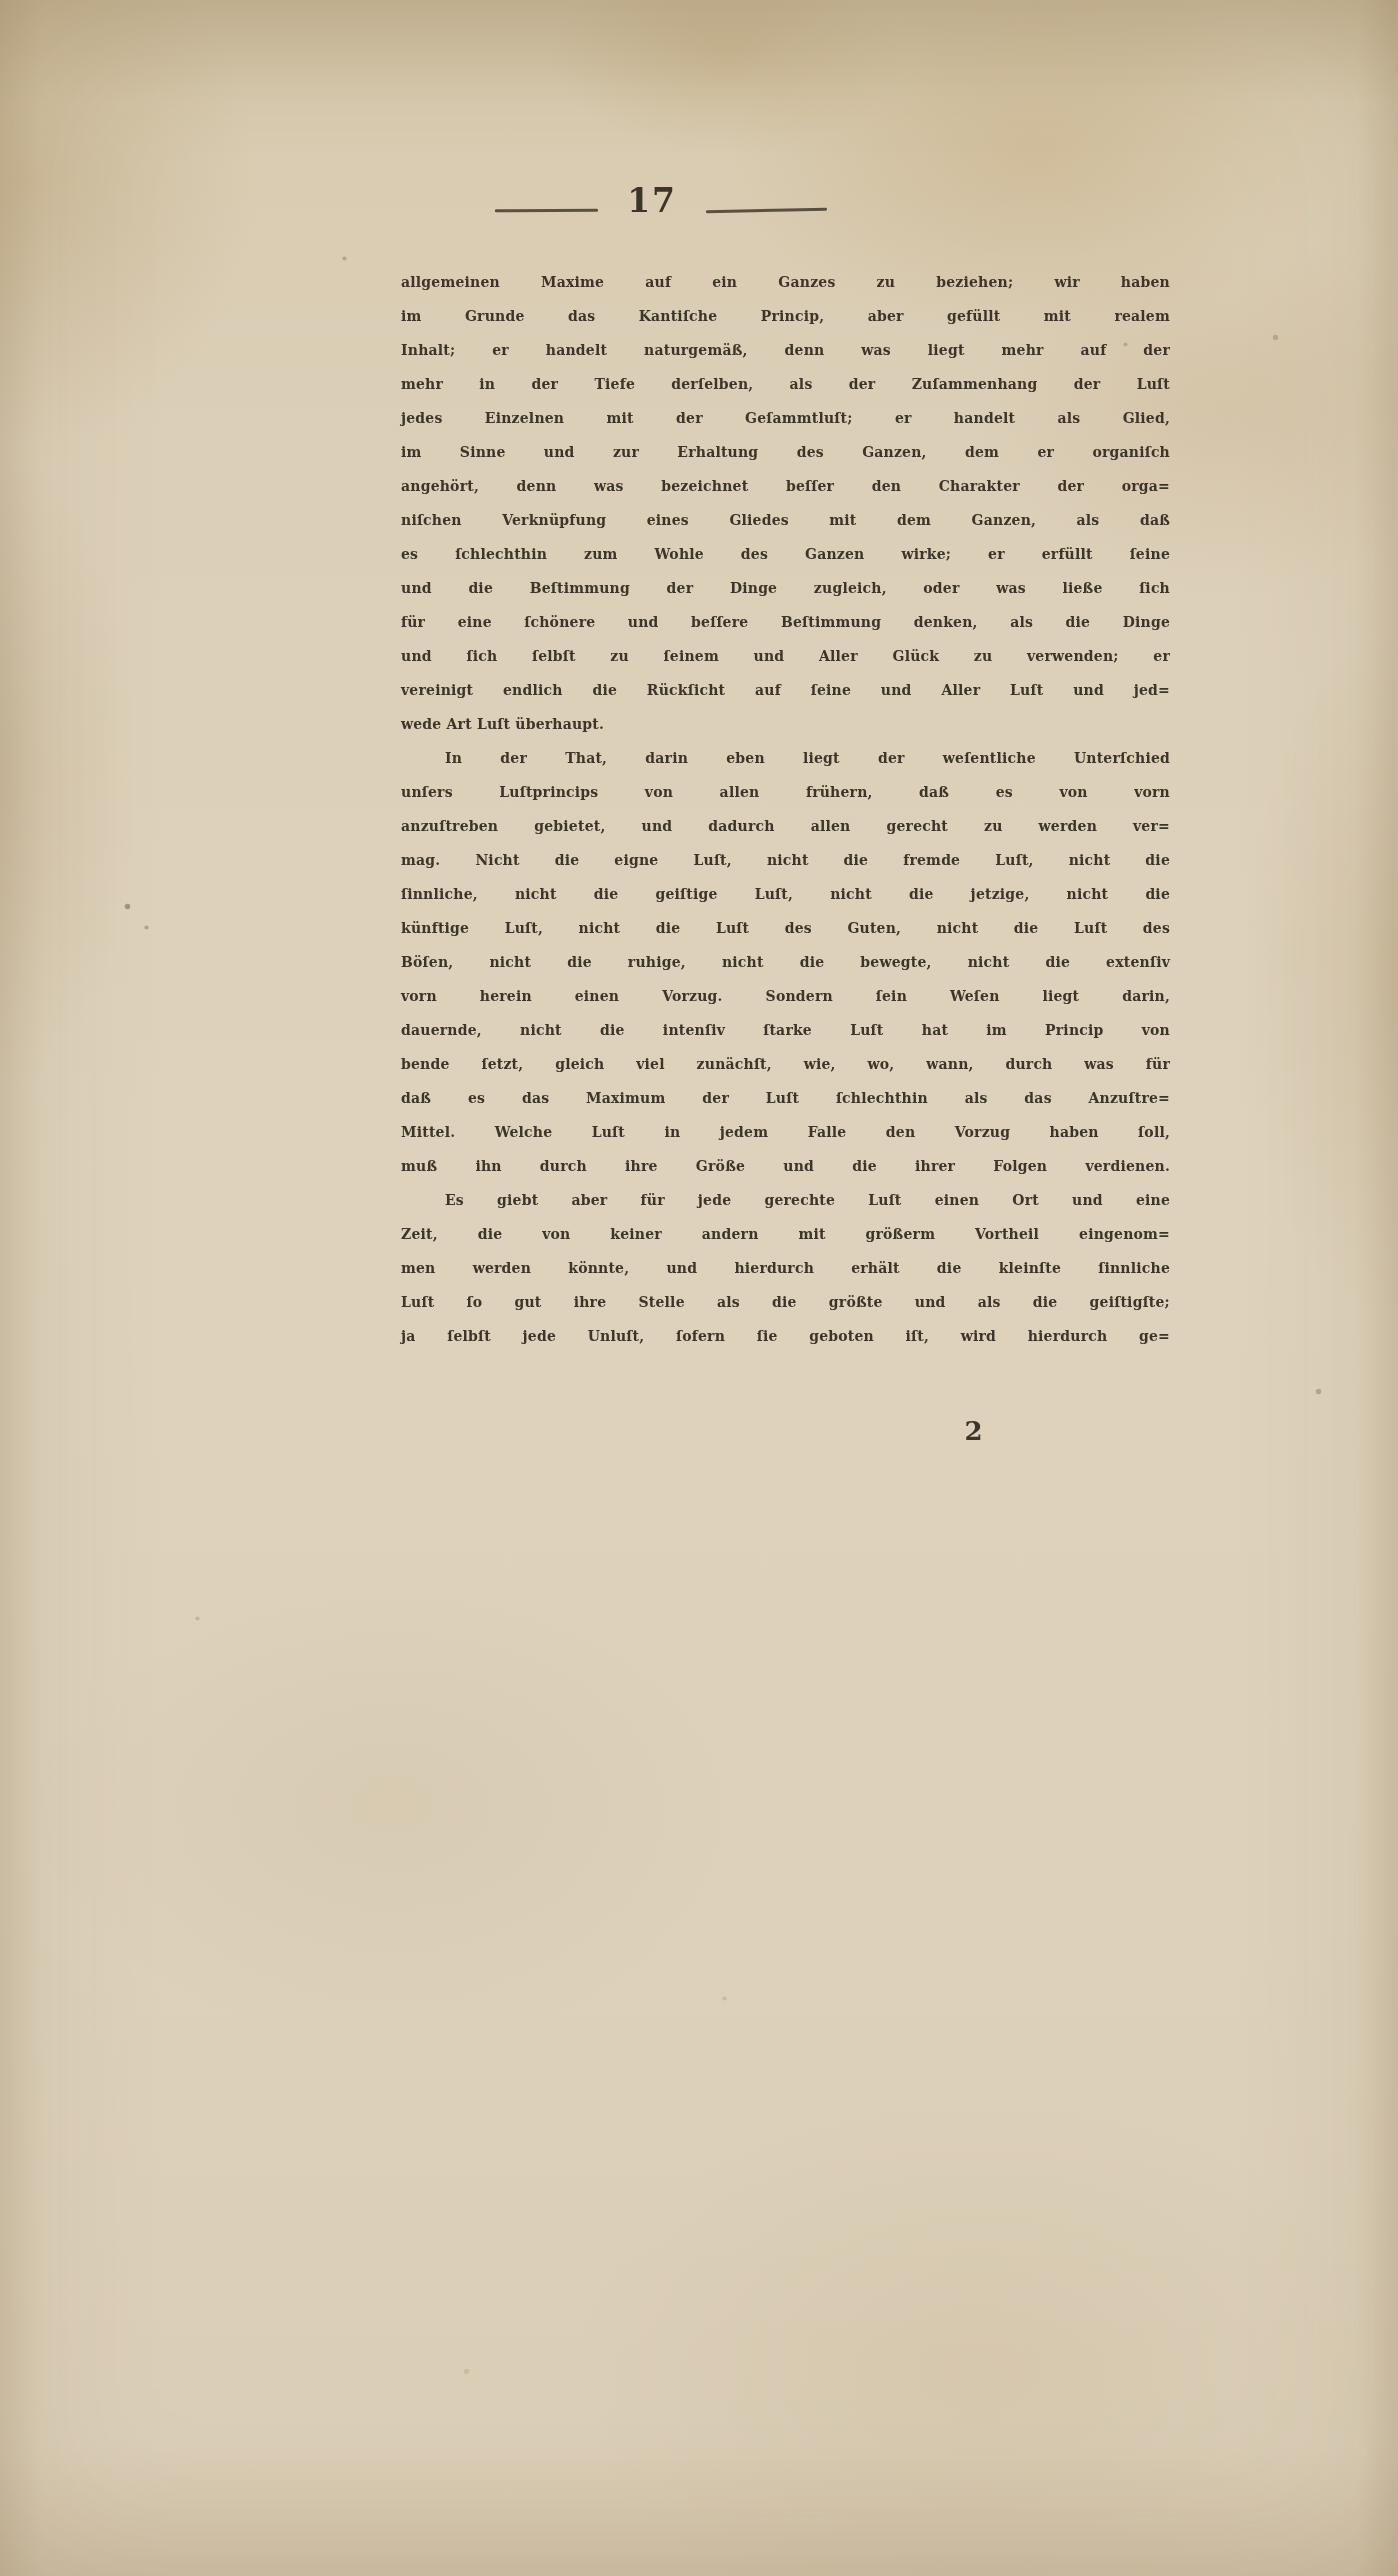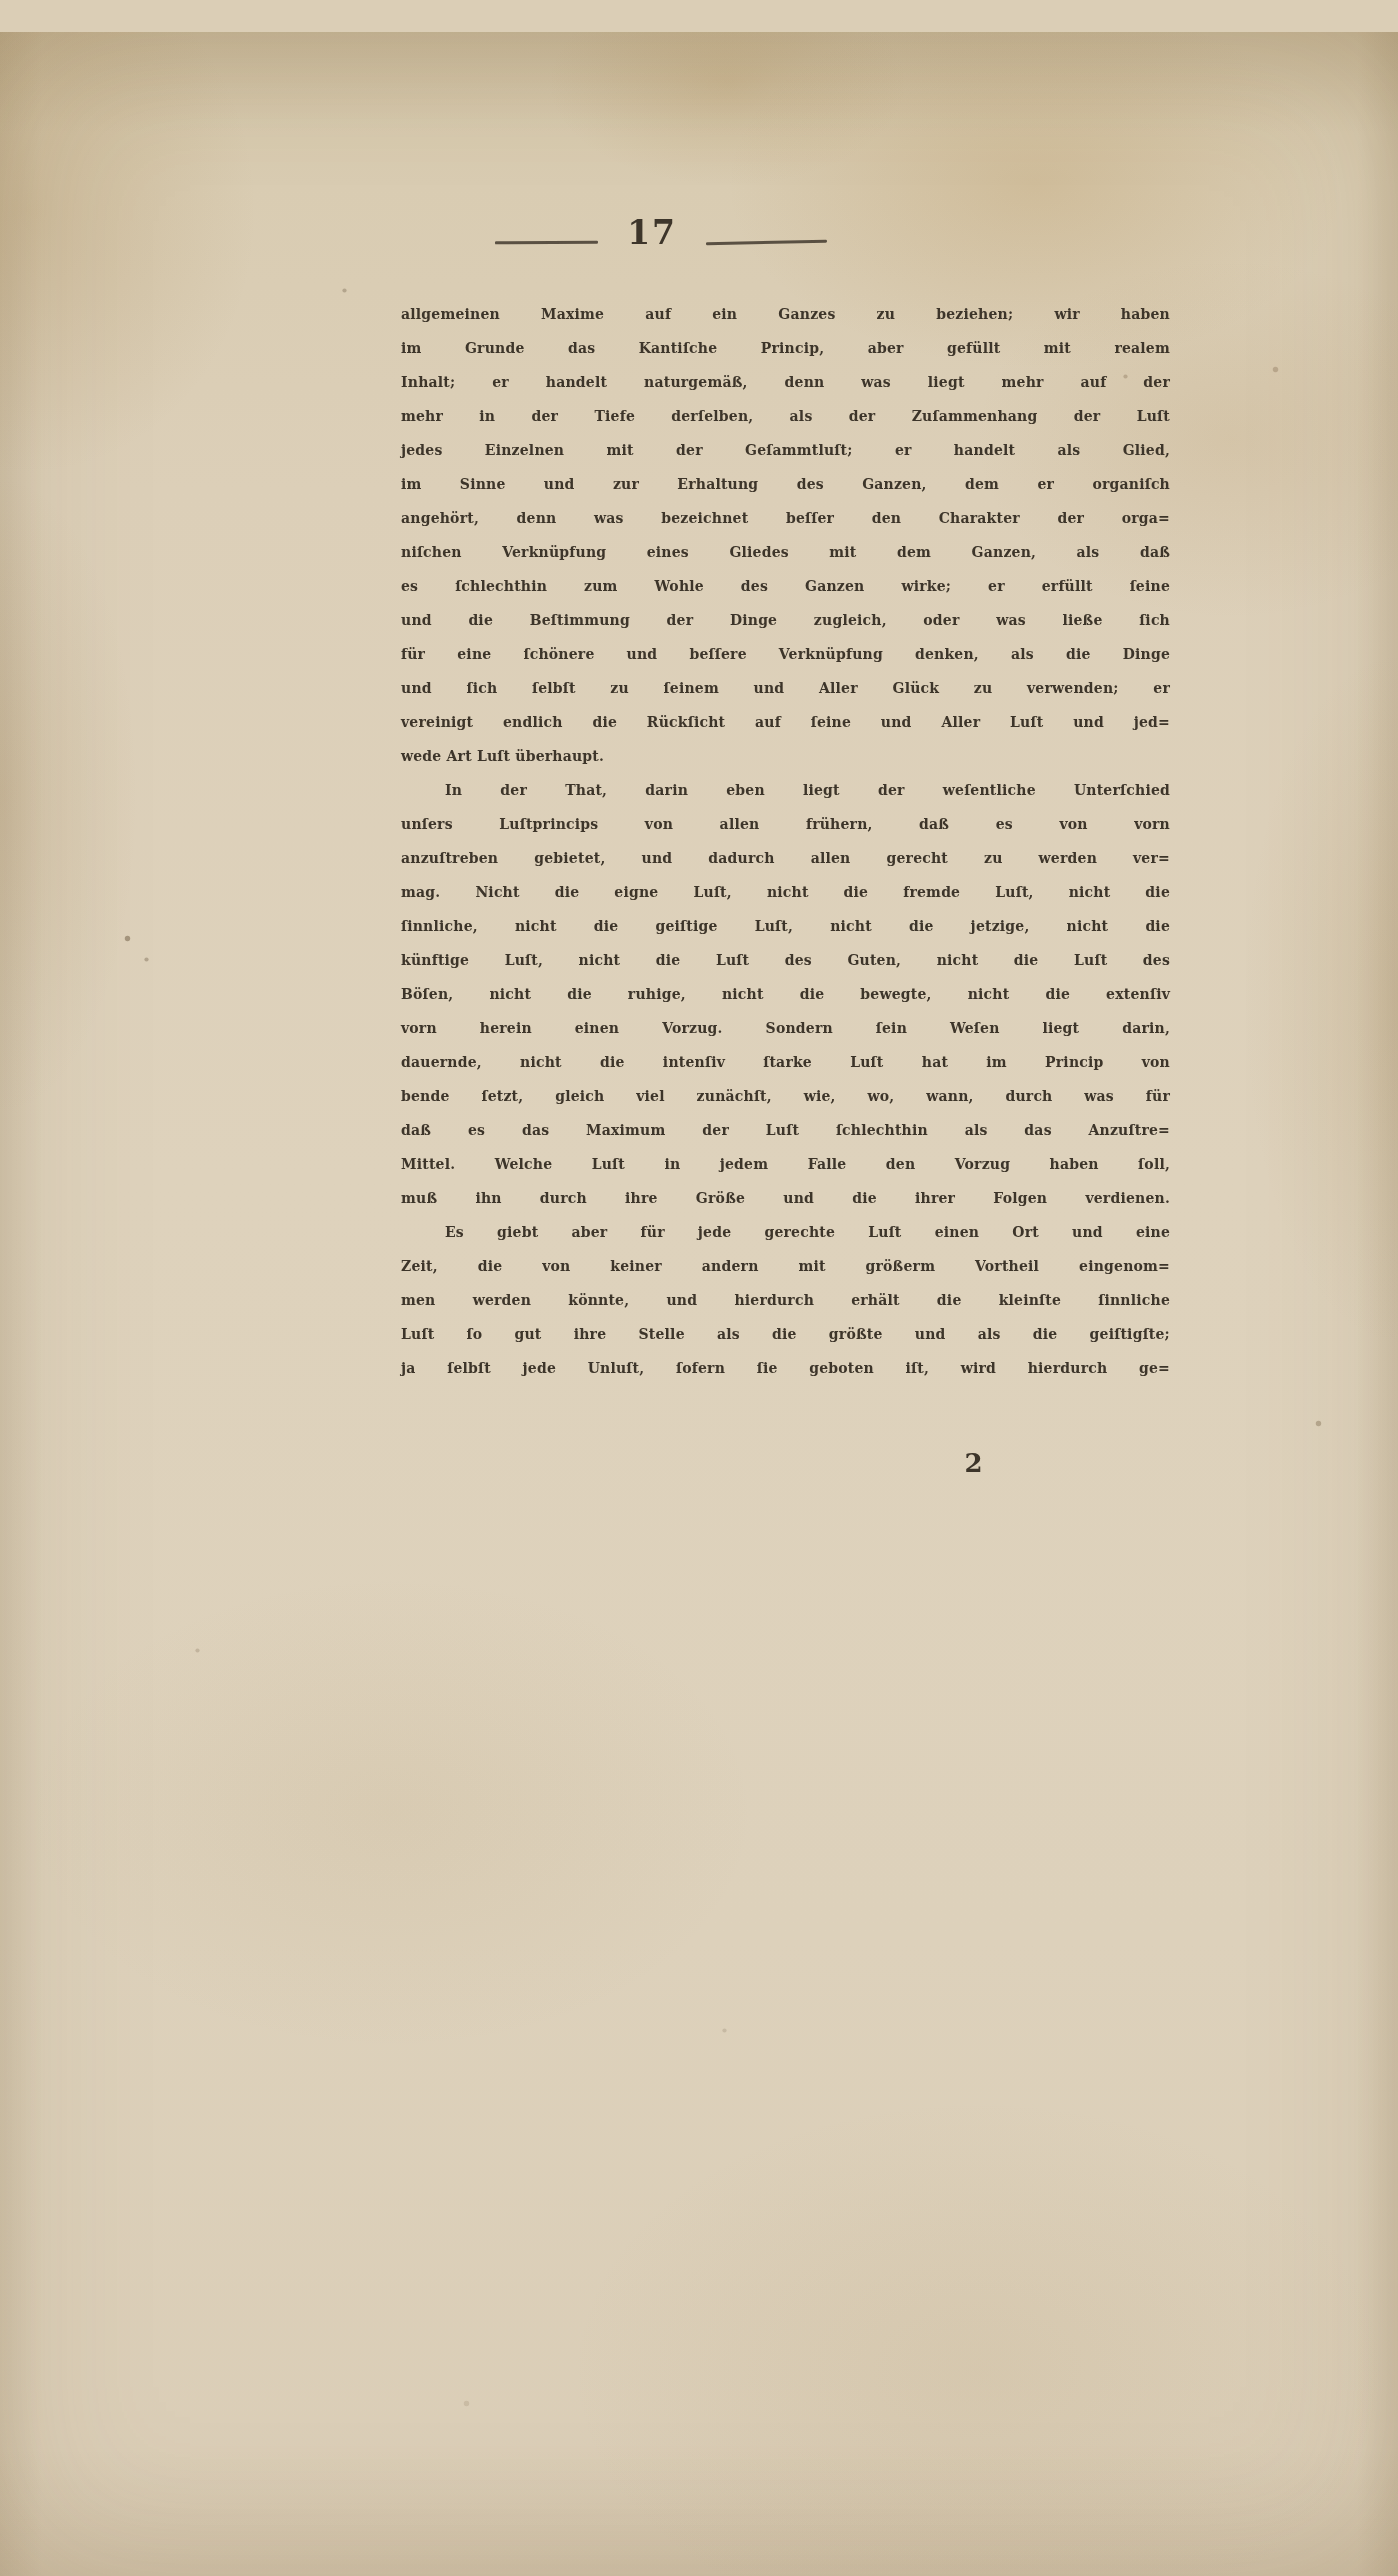--- a/index.html
+++ b/index.html
@@ -15,21 +15,20 @@
   }
 
   .page {
     position: absolute;
     inset: 0;
     color: var(--ink, #3d352a);
     background: linear-gradient(180deg,
       #d3c5a8 0%, #d9ccb2 6%, #dccfb8 18%,
       #ded2bc 45%, #ddd1bb 75%, #dacdb6 100%);
     box-shadow: inset 0 0 159px rgba(120, 92, 48, 0.18);
-    margin-top: 32px;
   }
 
   
   .stains {
     position: absolute;
     inset: 0;
     pointer-events: none;
     background:
       radial-gradient(ellipse 441px 263px at 74% 6%,  rgba(168,126,60,0.20), transparent 70%),
       radial-gradient(ellipse 257px 147px at 52% 2%,  rgba(160,120,55,0.16), transparent 70%),
@@ -136,21 +135,21 @@
       <div class="line">allgemeinen Maxime auf ein Ganzes zu beziehen; wir haben</div>
       <div class="line">im Grunde das Kantiſche Princip, aber gefüllt mit realem</div>
       <div class="line">Inhalt; er handelt naturgemäß, denn was liegt mehr auf der</div>
       <div class="line">mehr in der Tiefe derſelben, als der Zuſammenhang der Luſt</div>
       <div class="line">jedes Einzelnen mit der Geſammtluſt; er handelt als Glied,</div>
       <div class="line">im Sinne und zur Erhaltung des Ganzen, dem er organiſch</div>
       <div class="line">angehört, denn was bezeichnet beſſer den Charakter der orga=</div>
       <div class="line">niſchen Verknüpfung eines Gliedes mit dem Ganzen, als daß</div>
       <div class="line">es ſchlechthin zum Wohle des Ganzen wirke; er erfüllt ſeine</div>
       <div class="line">und die Beſtimmung der Dinge zugleich, oder was ließe ſich</div>
-      <div class="line">für eine ſchönere und beſſere Verknüpfung denken, als die Dinge</div>
+      <div class="line">für eine ſchönere und beſſere Beſtimmung denken, als die Dinge</div>
       <div class="line">und ſich ſelbſt zu ſeinem und Aller Glück zu verwenden; er</div>
       <div class="line">vereinigt endlich die Rückſicht auf ſeine und Aller Luſt und jed=</div>
       <div class="line endline">wede Art Luſt überhaupt.</div>
       <div class="line indent">In der That, darin eben liegt der weſentliche Unterſchied</div>
       <div class="line">unſers Luſtprincips von allen frühern, daß es von vorn</div>
       <div class="line">anzuſtreben gebietet, und dadurch allen gerecht zu werden ver=</div>
       <div class="line">mag. Nicht die eigne Luſt, nicht die fremde Luſt, nicht die</div>
       <div class="line">ſinnliche, nicht die geiſtige Luſt, nicht die jetzige, nicht die</div>
       <div class="line">künftige Luſt, nicht die Luſt des Guten, nicht die Luſt des</div>
       <div class="line">Böſen, nicht die ruhige, nicht die bewegte, nicht die extenſiv</div>

